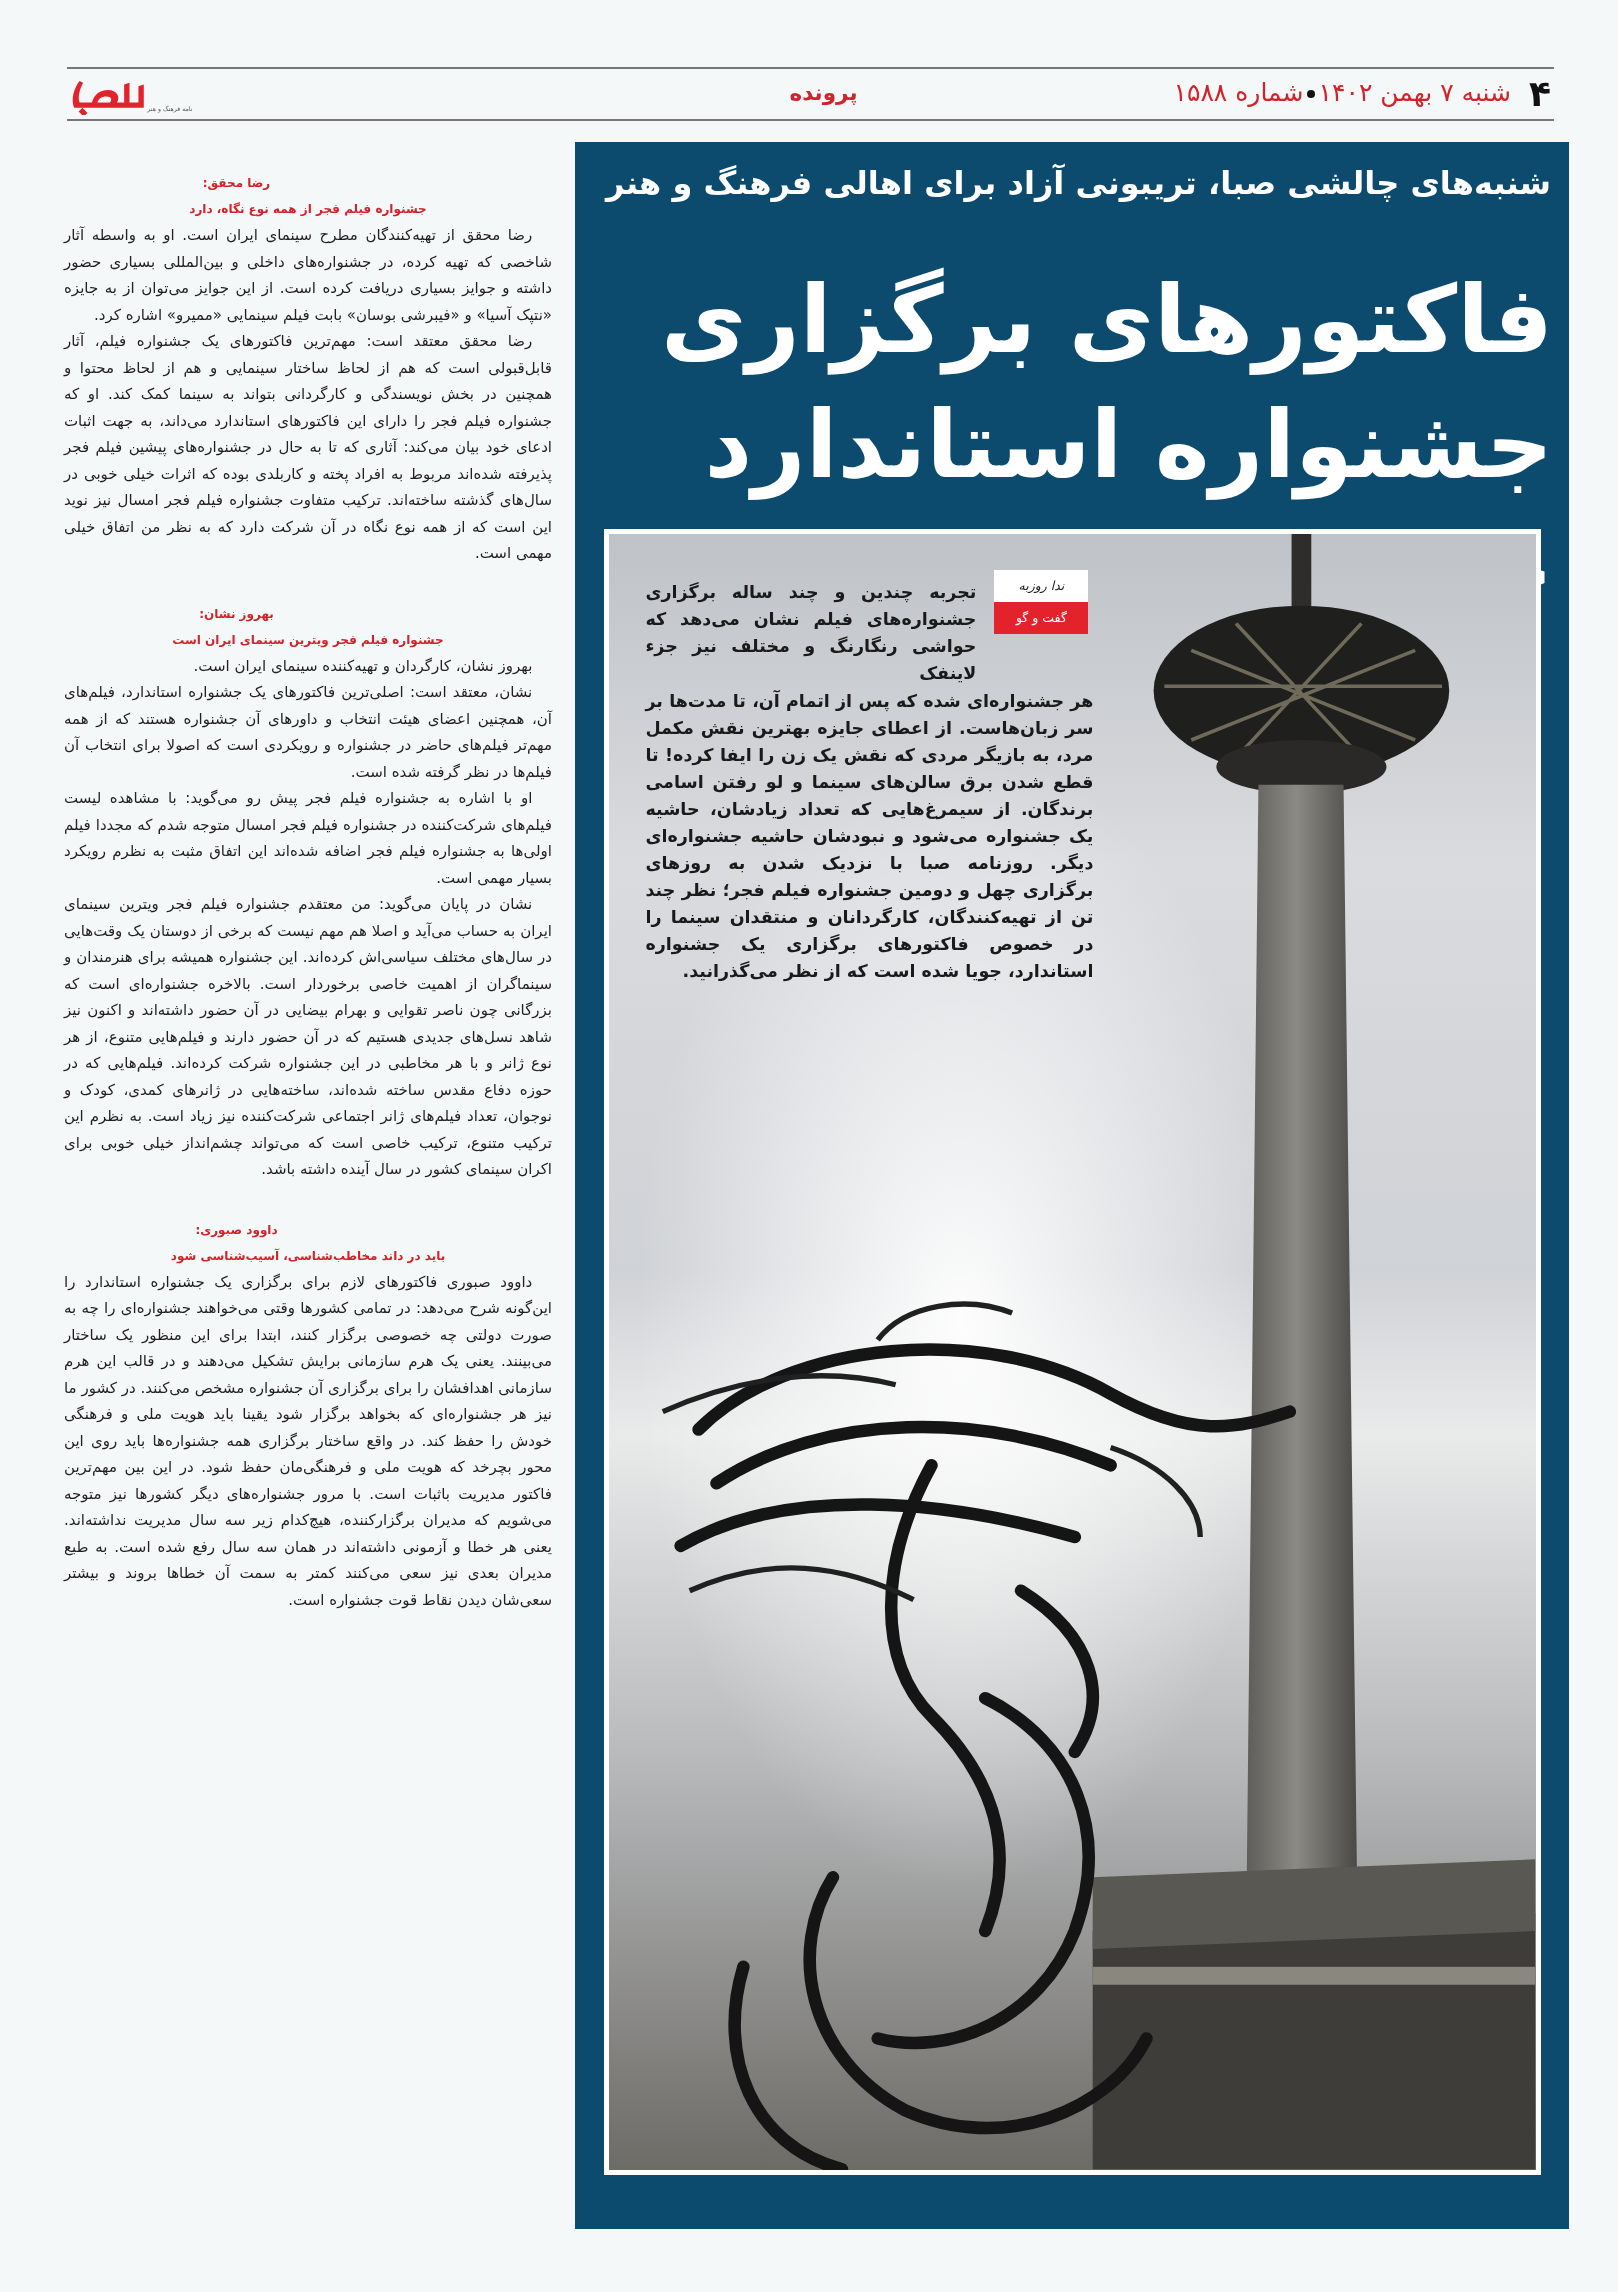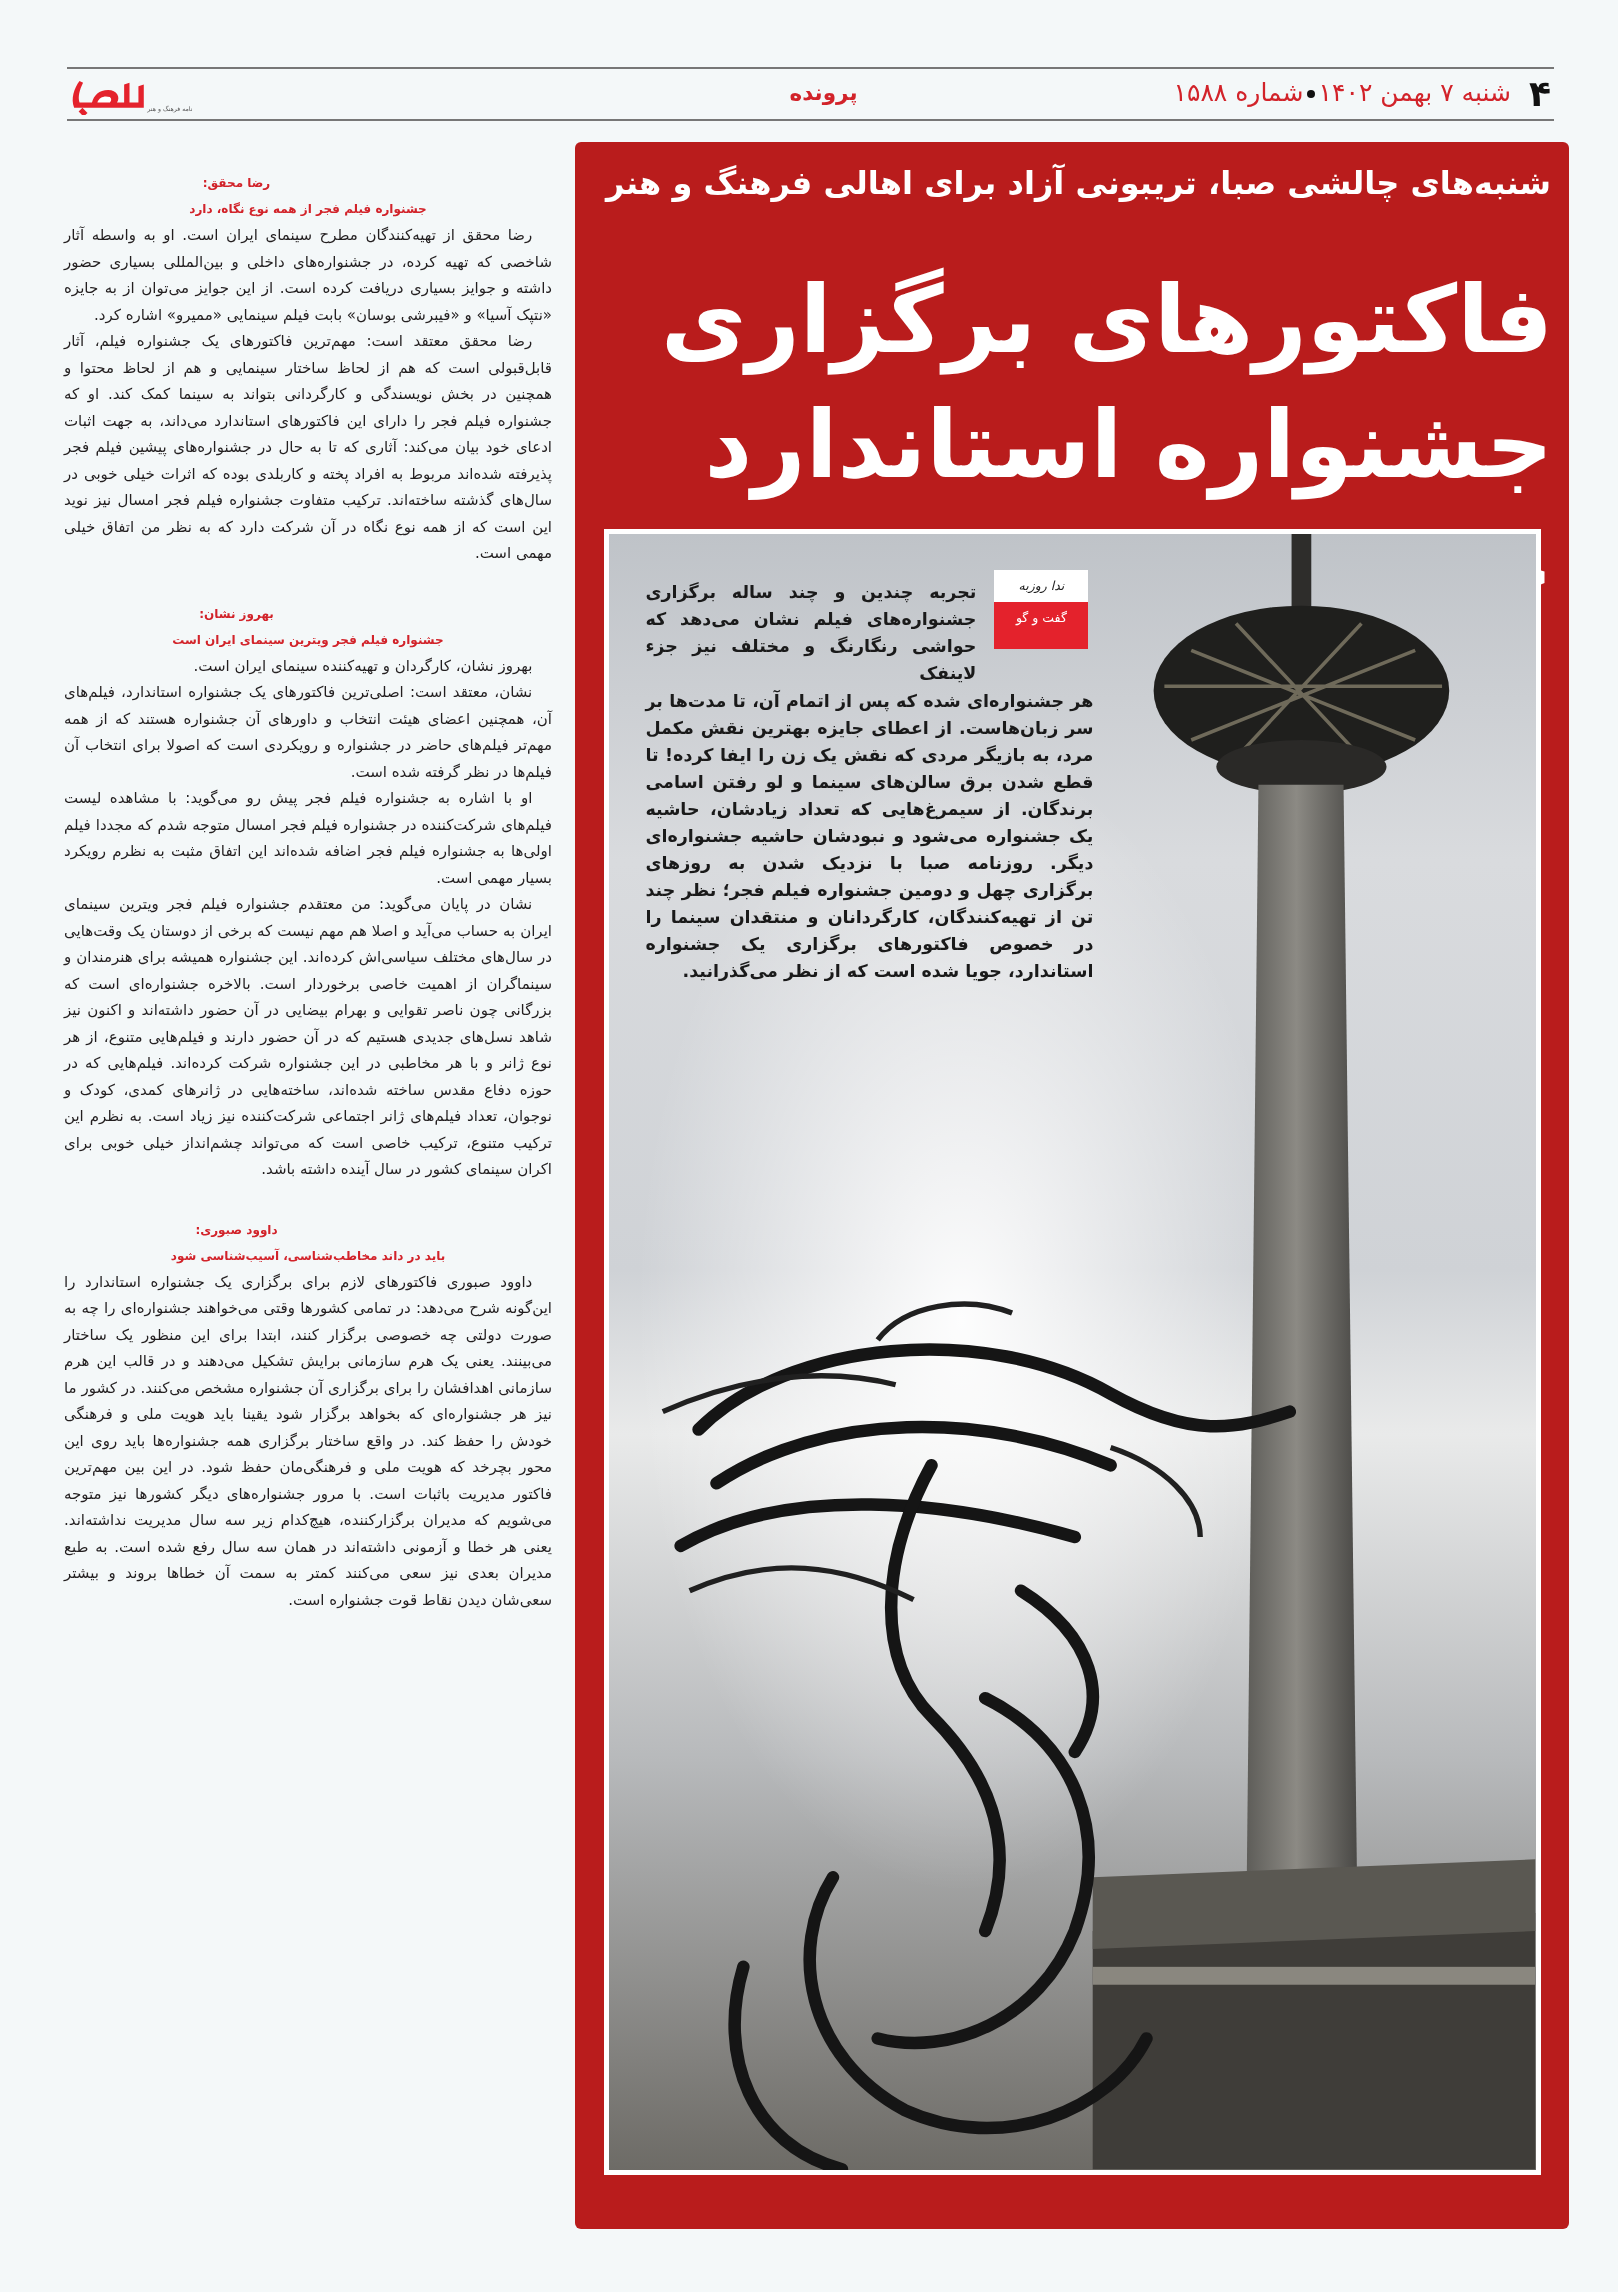--- a/index.html
+++ b/index.html
@@ -25,22 +25,21 @@
   .section-title {
     position: absolute; left: 770px; top: 79px; width: 107px; text-align: center; direction: rtl;
     font-size: 21.5px; font-weight: bold; color: #d2232a; line-height: 27px;
   }
   .logo { position: absolute; left: 67px; top: 72px; width: 125px; height: 43px; }
   .logo svg { display: block; }
 
   
   .feature {
     position: absolute; left: 575px; top: 142px; width: 994px; height: 2087px;
-    background: #b91c1c;
-    border-radius: 6px;
+    background: #0c4a6e;
   }
   .kicker {
     position: absolute; right: 18px; top: 19.7px; direction: rtl; white-space: nowrap;
     font-size: 32px; font-weight: bold; color: #fff; line-height: 43px;
   }
   .headline {
     position: absolute; right: 16px; top: 116px; width: 949px; direction: rtl; text-align: right;
     font-size: 93px; font-weight: bold; color: #fff; line-height: 125px; letter-spacing: -1.8px;
   }
   .photo-frame {
@@ -48,21 +47,21 @@
     background: #fff; padding: 5.4px; box-sizing: border-box;
   }
   .photo {
     position: relative; width: 100%; height: 100%; overflow: hidden;
     background: linear-gradient(180deg, #bfc3c8 0%, #d9dbde 20%, #cfd2d6 45%, #e9eaea 55%, #b7b9bb 75%, #6d6b66 100%);
   }
   .photo svg { position: absolute; left: 0; top: 0; width: 100%; height: 100%; }
 
   .byline-box { position: absolute; left: 385px; top: 36px; width: 94px; direction: rtl; font-size: 12.5px; text-align: center; }
   .byline-box .author { background: #fff; color: #222; height: 32px; line-height: 32px; font-style: italic; }
-  .byline-box .ctype { background: #e4222c; color: #fff; height: 47px; line-height: 32px; }
+  .byline-box .ctype { background: #e4222c; color: #fff; height: 32px; line-height: 32px; }
 
   .lead {
     position: absolute; direction: rtl; text-align: justify; text-align-last: right;
     color: #1a1a1a; font-weight: bold; font-size: 17.5px; line-height: 27px;
   }
   .lead.p1 { left: 36px; top: 27px; width: 331px; }
   .lead.p2 { left: 36px; top: 136px; width: 448px; }
 
   
   .col {

